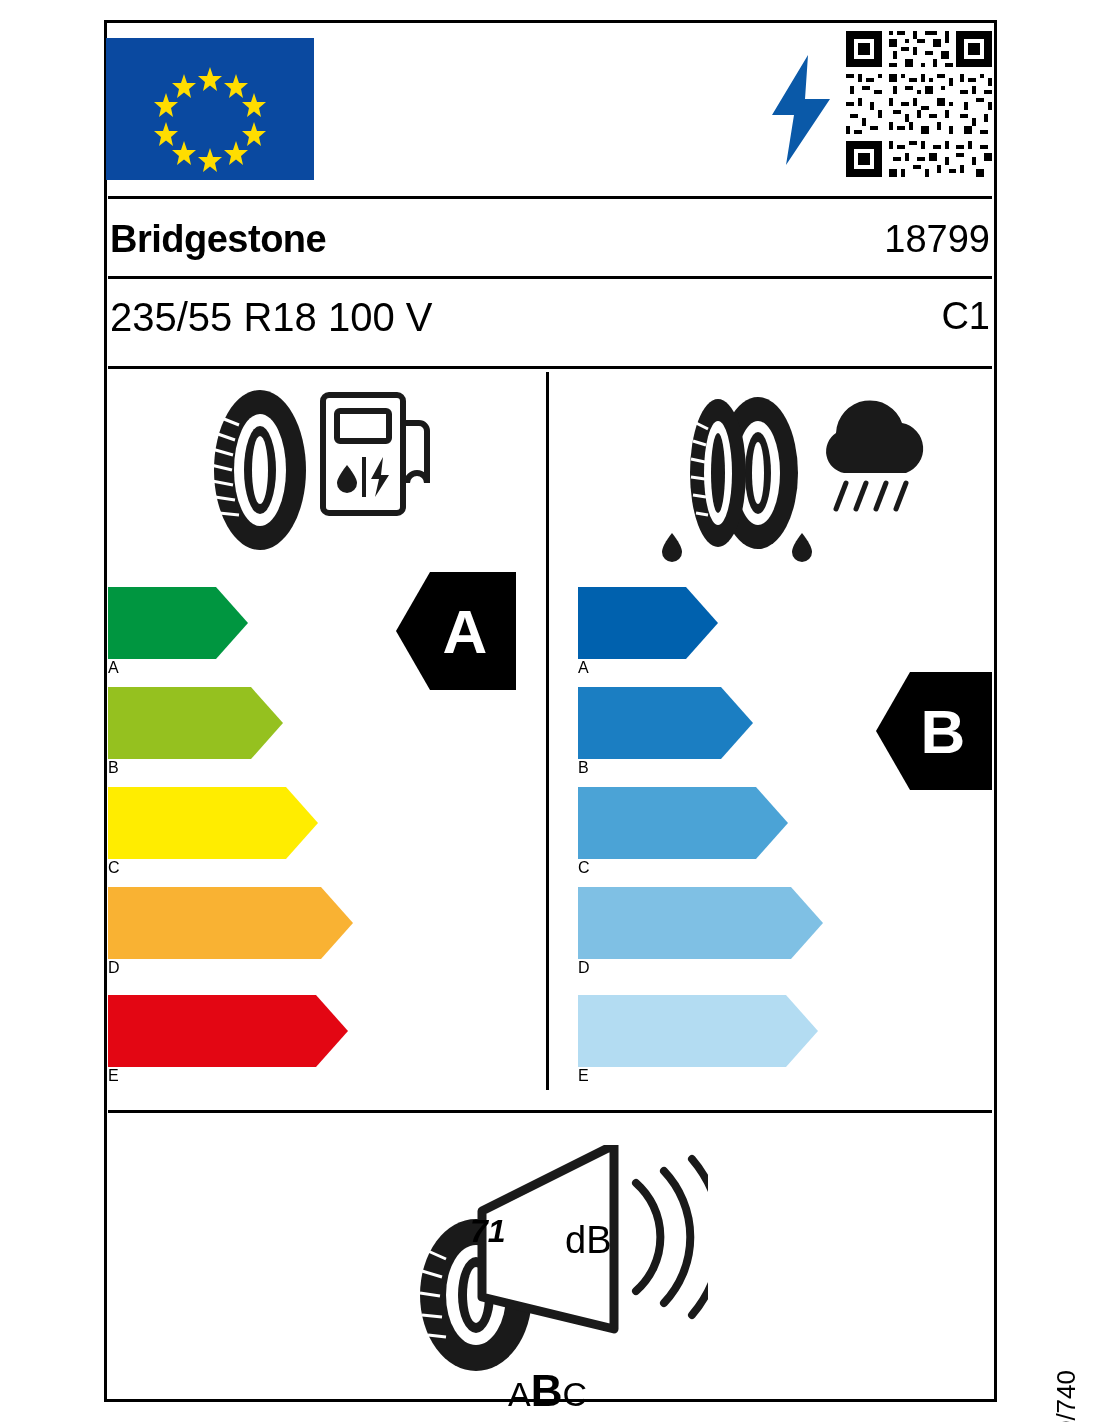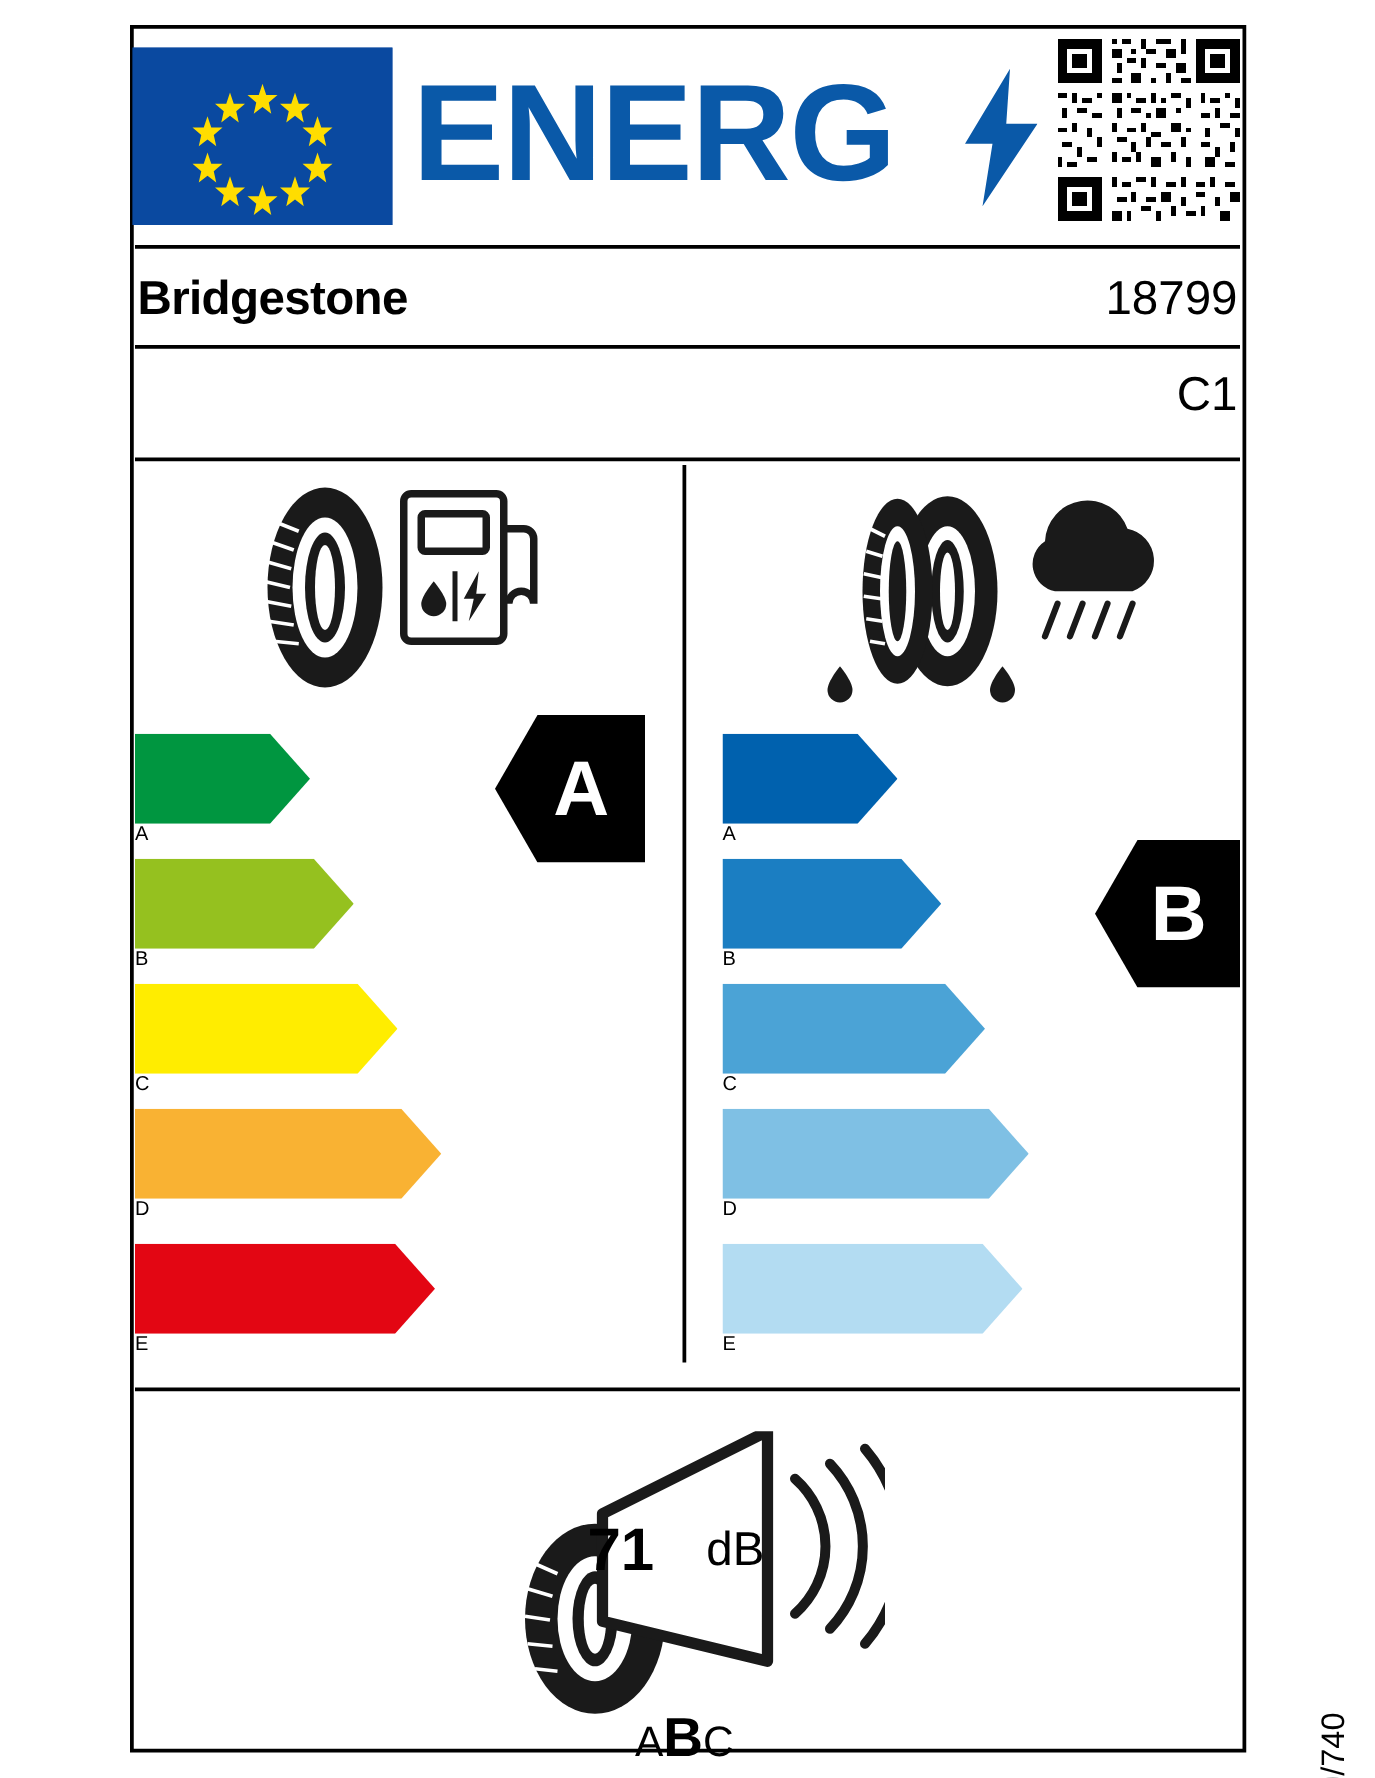--- a/index.html
+++ b/index.html
@@ -139,22 +139,23 @@
     left: 108px;
     top: 1110px;
     width: 884px;
     height: 3px;
     background: #000000;
   }
   .noise-db {
     position: absolute;
     left: 470px;
     top: 1213px;
-    font-size: 48px;
+    font-size: 32px;
     font-weight: bold;
+    font-style: italic;
   }
   .noise-db-unit {
     position: absolute;
     left: 565px;
     top: 1219px;
     font-size: 38px;
   }
   .noise-classes {
     position: absolute;
     left: 508px;
@@ -191,21 +192,20 @@
         <polygon points="130,103 133,112 142,112 135,118 137,127 130,121.5 123,127 125,118 118,112 127,112"></polygon>
         <polygon points="104,110 107,119 116,119 109,125 111,134 104,128.5 97,134 99,125 92,119 101,119"></polygon>
         <polygon points="78,103 81,112 90,112 83,118 85,127 78,121.5 71,127 73,118 66,112 75,112"></polygon>
         <polygon points="60,84 63,93 72,93 65,99 67,108 60,102.5 53,108 55,99 48,93 57,93"></polygon>
         <polygon points="60,55 63,64 72,64 65,70 67,79 60,73.5 53,79 55,70 48,64 57,64"></polygon>
         <polygon points="78,36 81,45 90,45 83,51 85,60 78,54.5 71,60 73,51 66,45 75,45"></polygon>
       </g>
     </svg>
   </div>
 
-  <div class="energ-word">ENERG</div>
 
   <div class="bolt">
     <svg width="58" height="110" viewBox="0 0 58 110">
       <polygon points="36,0 0,60 22,60 14,110 58,44 33,44" fill="#0a59a8"></polygon>
     </svg>
   </div>
 
   <div class="qr">
     <svg width="146" height="148" viewBox="0 0 37 37" shape-rendering="crispEdges">
       <rect width="37" height="37" fill="#ffffff"></rect>
@@ -331,20 +331,21 @@
           <rect x="33" y="35" width="2" height="2"></rect>
       </g>
     </svg>
   </div>
 
   <div class="rule" style="left:108px;top:196px;width:884px;height:3px;"></div>
   <div class="brand">Bridgestone</div>
   <div class="code">18799</div>
 
   <div class="rule" style="left:108px;top:276px;width:884px;height:3px;"></div>
+  <div class="size">235/55 R18 100 V</div>
   <div class="class">C1</div>
 
   <div class="rule" style="left:108px;top:366px;width:884px;height:3px;"></div>
 
   <div class="divider-v"></div>
 
   <div class="pictos" style="left:195px;top:385px;width:250px;height:170px;">
     <svg width="250" height="170" viewBox="0 0 250 170">
       <g fill="#1a1a1a">
         <ellipse cx="65" cy="85" rx="46" ry="80" fill="#1a1a1a"></ellipse>

